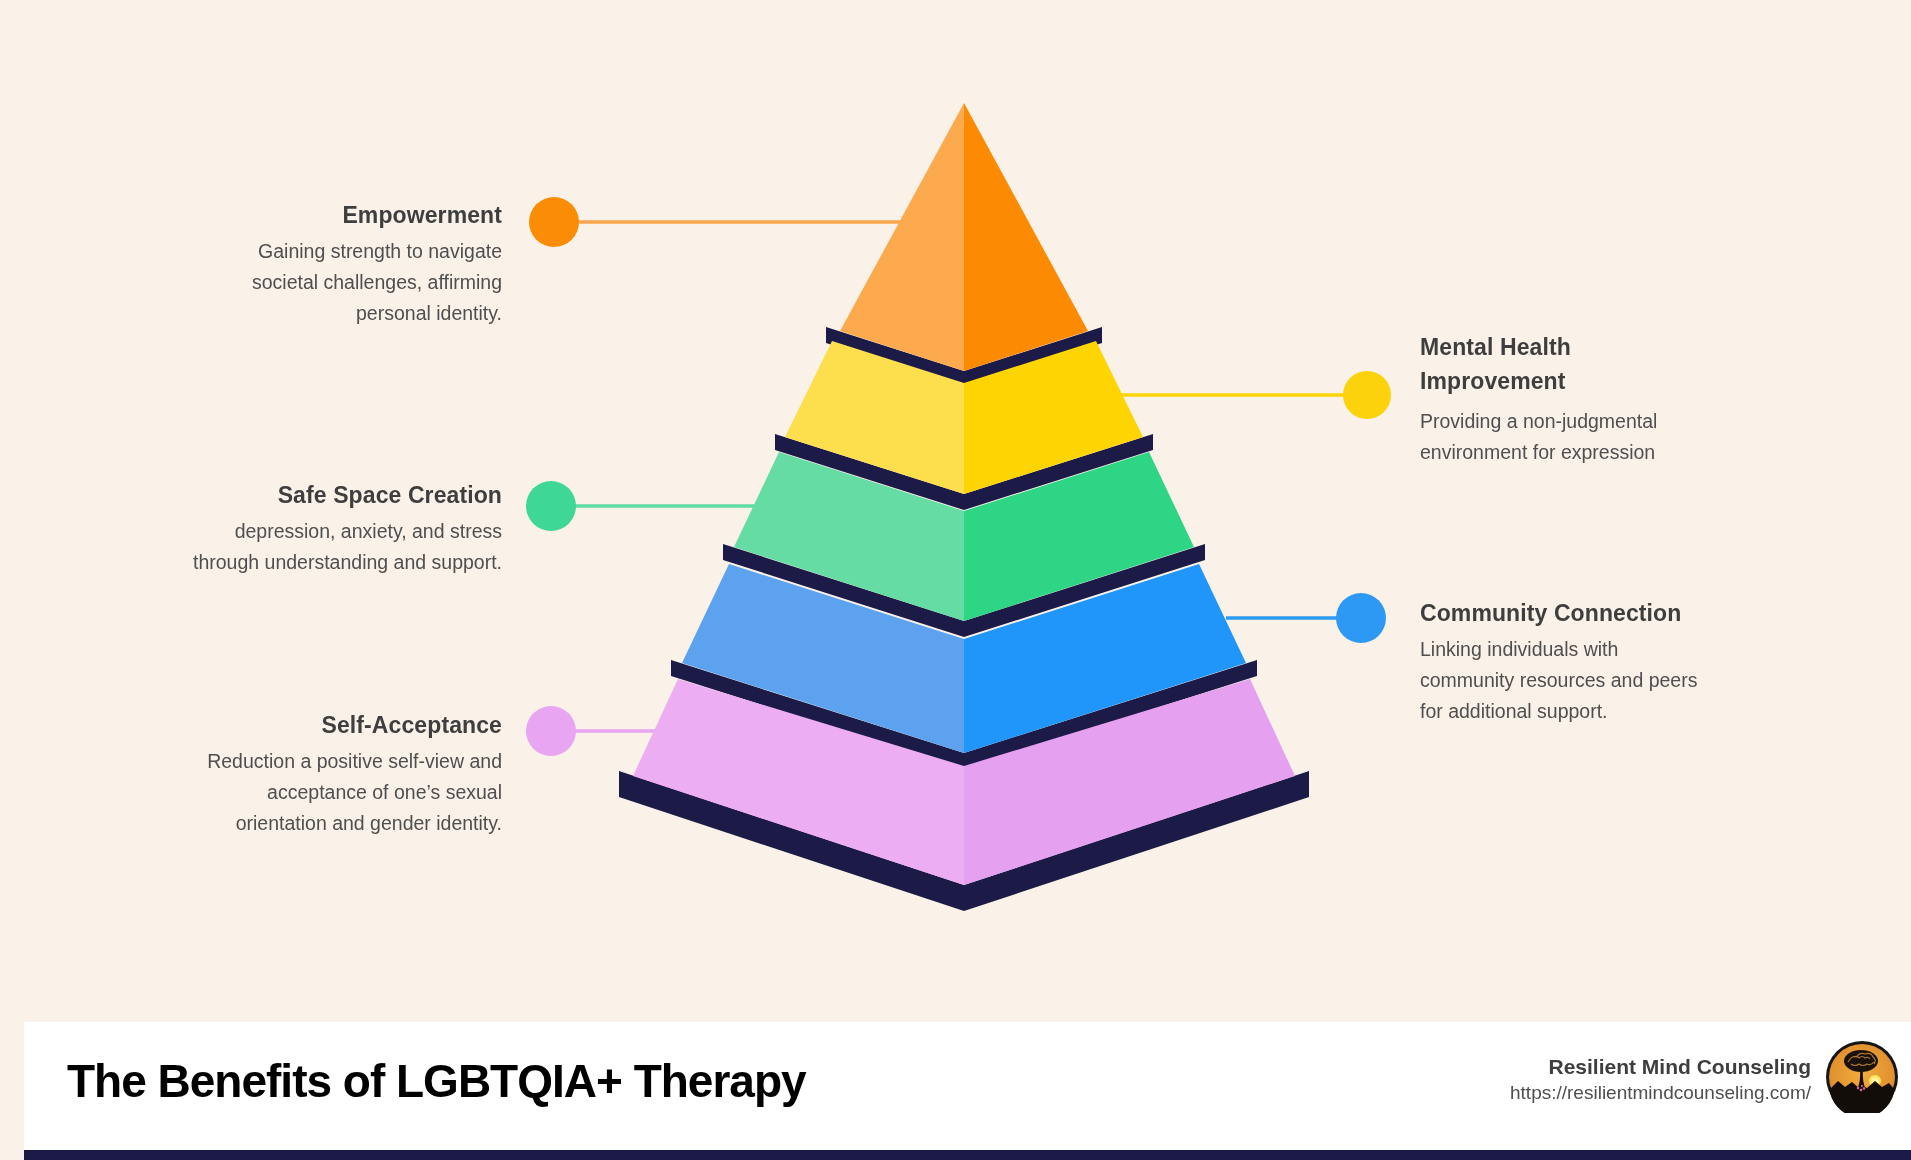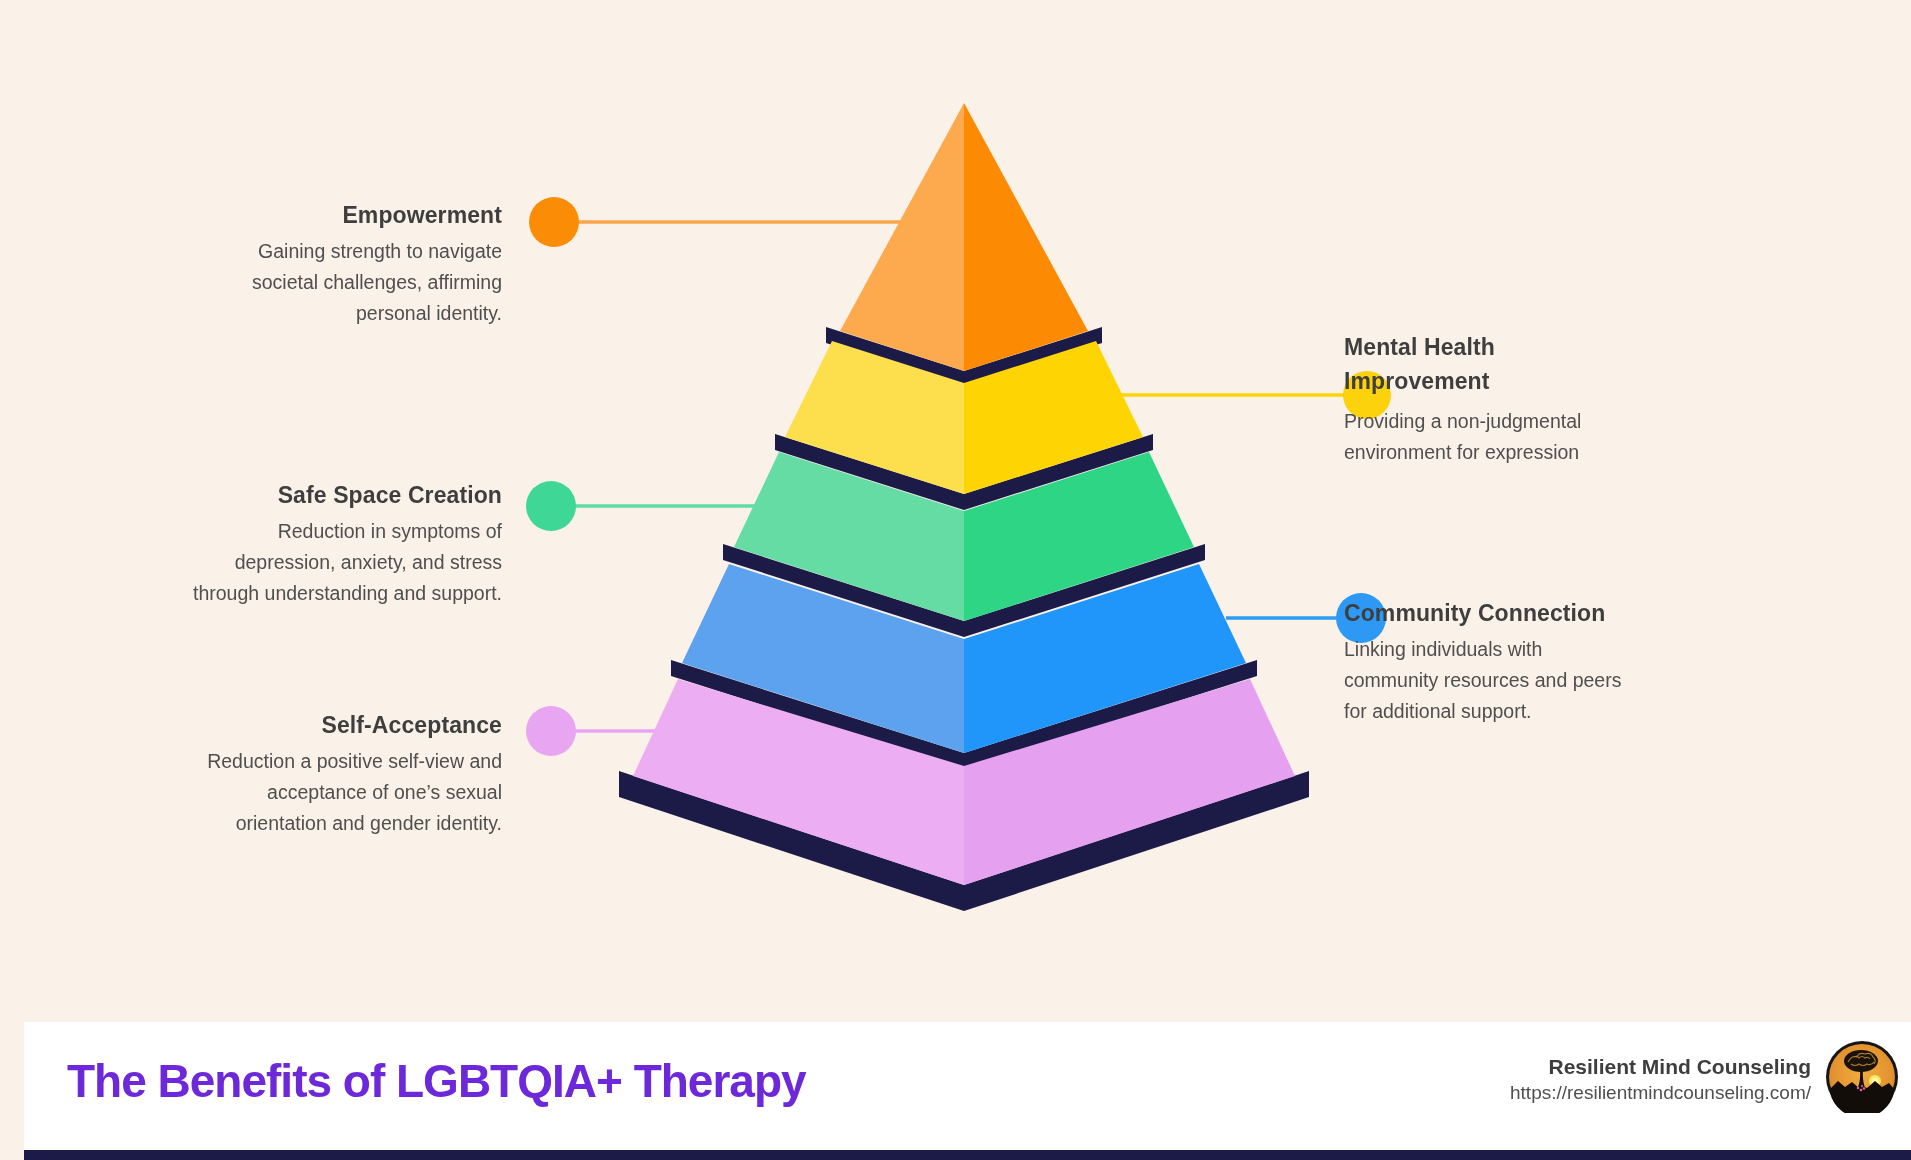--- a/index.html
+++ b/index.html
@@ -6,29 +6,29 @@
   body{
     width:1911px;height:1160px;position:relative;overflow:hidden;
     font-family:"Liberation Sans","DejaVu Sans",sans-serif;
     background:#FAF1E8;
   }
   .stage{position:absolute;left:0;top:0;width:1911px;height:1160px;margin-left:24px;}
   .infographic-area{position:absolute;left:0;top:0;width:1911px;height:1022px;background:#FAF1E8;}
   .pyramid-svg{position:absolute;left:0;top:0;width:1911px;height:1160px;display:block;}
   .callout{position:absolute;}
   .callout--left{right:1433px;width:400px;text-align:right;}
-  .callout--right{left:1320px;width:360px;text-align:left;}
+  .callout--right{left:1396px;width:360px;text-align:left;}
   .callout-title{font-weight:700;font-size:23px;line-height:26px;color:#3E3E3E;letter-spacing:0.1px;}
   .callout-title--twoline{line-height:34px;}
   .callout-desc{margin-top:8px;font-size:19.5px;line-height:31px;color:#4F4F4F;}
   .footer{position:absolute;left:0;top:1022px;width:1911px;height:128px;background:#FFFFFF;}
   .bottom-bar{position:absolute;left:0;top:1150px;width:1911px;height:10px;background:#1C1B47;}
   .footer-title{
     position:absolute;left:43px;top:1056px;font-size:46px;line-height:50px;
-    font-weight:700;color:#6d28d9;letter-spacing:-1px;
+    font-weight:700;color:#000000;letter-spacing:-1px;
   }
   .brand-block{position:absolute;right:124px;top:1054px;width:420px;text-align:right;}
   .brand-name{font-weight:700;font-size:21px;line-height:26px;color:#3E3E3E;}
   .brand-url{font-size:19px;line-height:26px;color:#4F4F4F;}
   .brand-logo{position:absolute;left:1802px;top:1041px;width:72px;height:72px;}
 </style>
 </head>
 <body>
 
 <div class="stage">
@@ -87,21 +87,20 @@
     </div>
     <div class="callout-desc">
       <div>Providing a non-judgmental</div>
       <div>environment for expression</div>
     </div>
   </div>
 
   <div class="callout callout--left" style="top:482px;">
     <div class="callout-title">Safe Space Creation</div>
     <div class="callout-desc">
-      <div>Reduction in symptoms of</div>
       <div>depression, anxiety, and stress</div>
       <div>through understanding and support.</div>
     </div>
   </div>
 
   <div class="callout callout--right" style="top:600px;">
     <div class="callout-title">Community Connection</div>
     <div class="callout-desc">
       <div>Linking individuals with</div>
       <div>community resources and peers</div>

